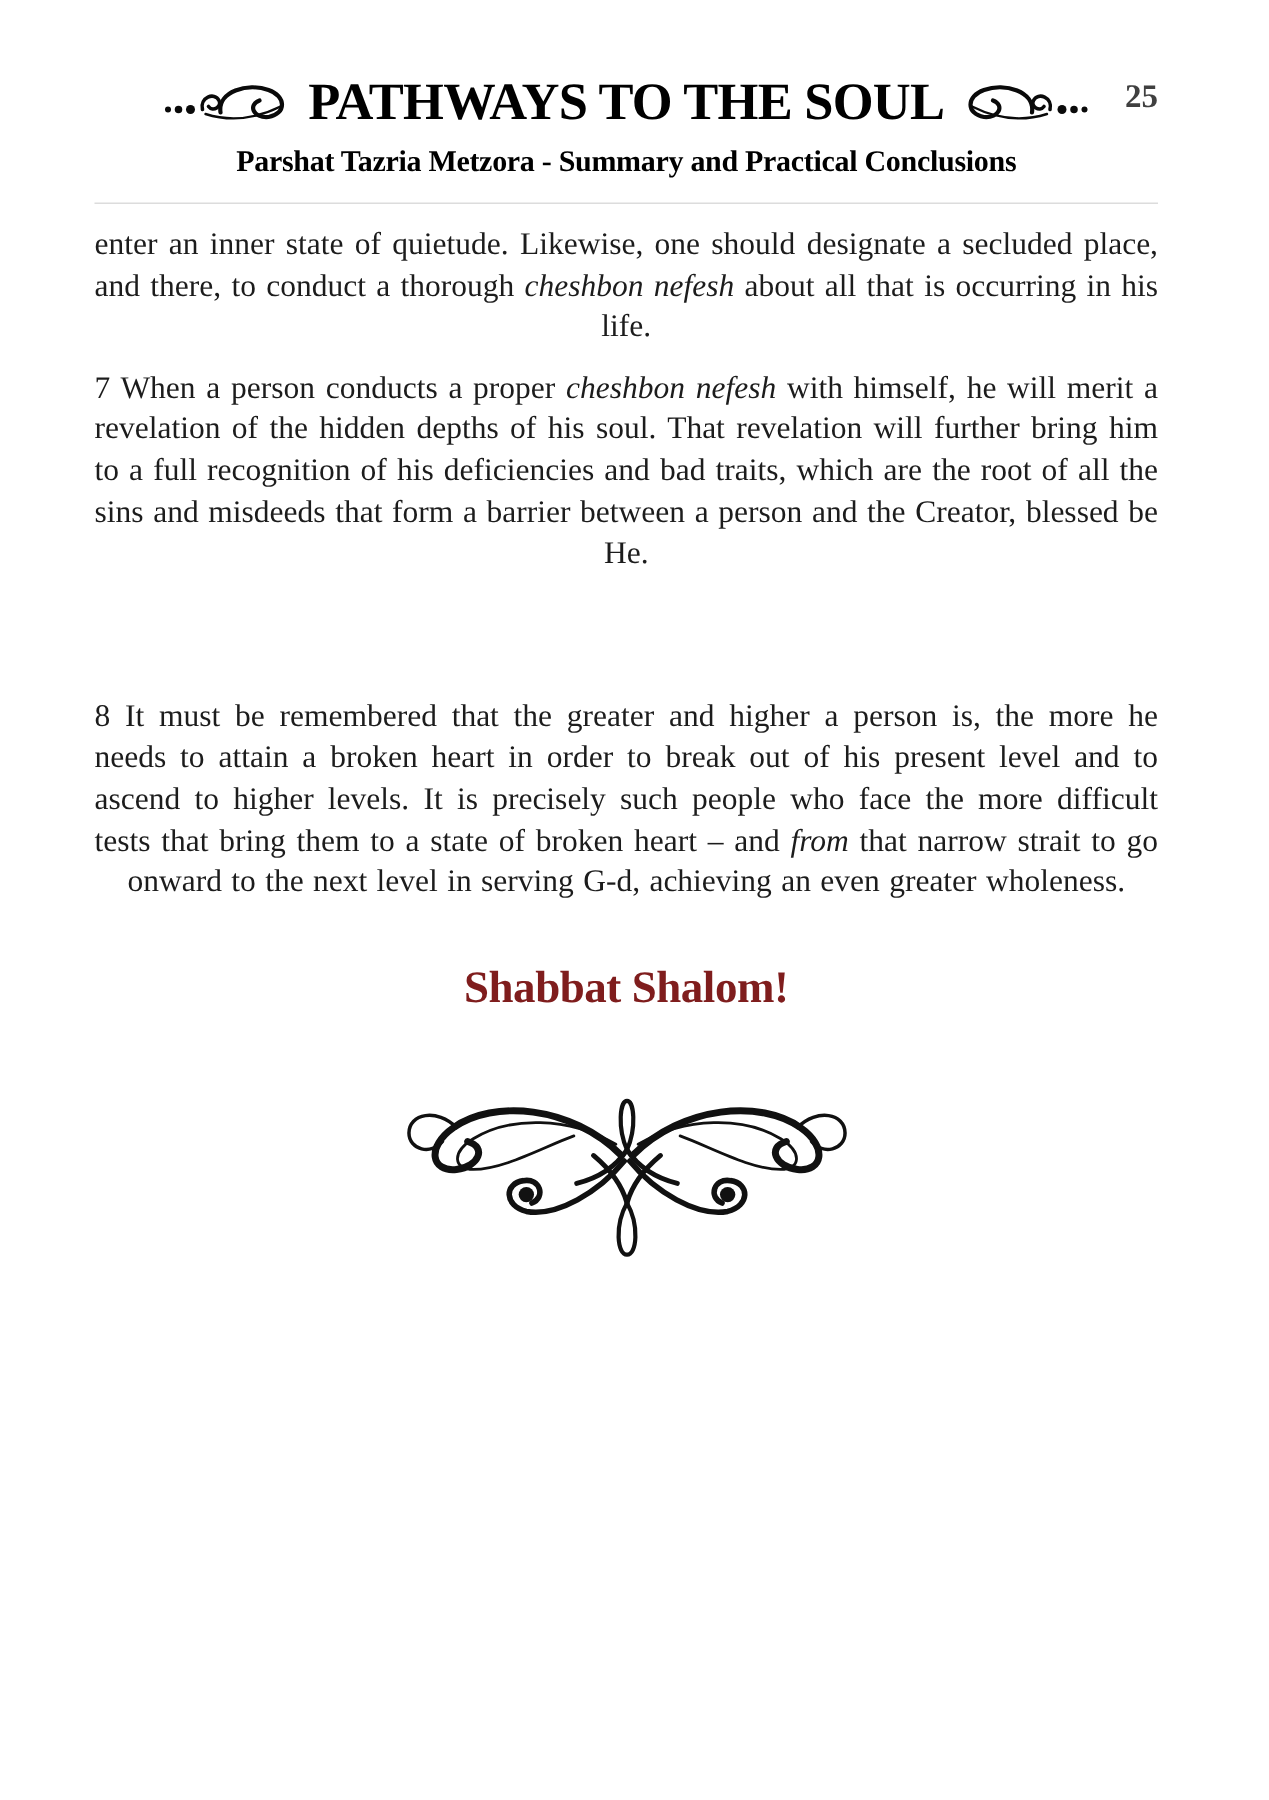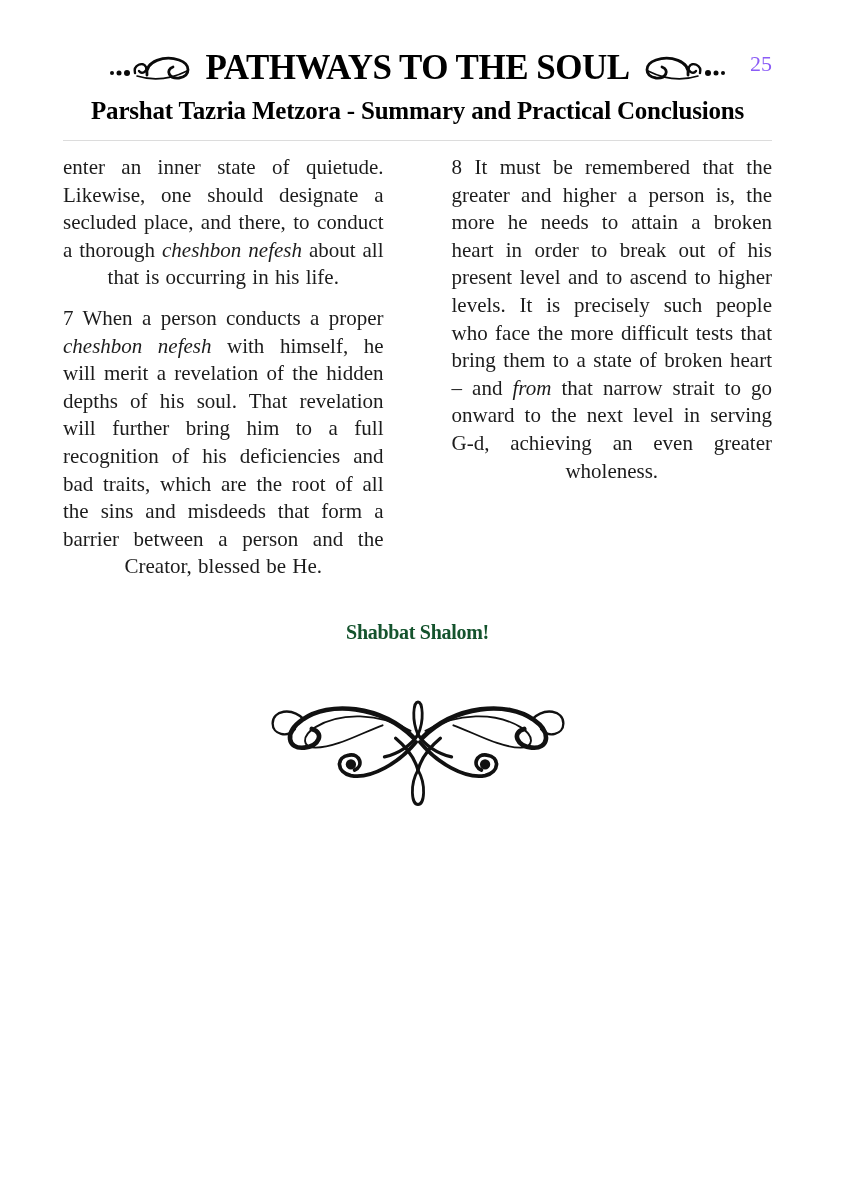--- a/index.html
+++ b/index.html
@@ -17,38 +17,38 @@
   .title-row {
     position: relative; display: flex; align-items: center;
     justify-content: center; gap: 10px; height: 46px;
   }
   .page-title {
     font-size: 35px; font-weight: bold; letter-spacing: -0.5px;
     margin: 0; color: #000; white-space: nowrap; line-height: 1;
   }
   .page-number {
     position: absolute; right: 0; top: 7px;
-    font-size: 22px; font-weight: normal; color: #8b5cf6;
+    font-size: 22px; font-weight: bold; color: #404040;
   }
   .page-subtitle {
-    text-align: center; font-size: 25px; font-weight: bold;
+    text-align: center; font-size: 20px; font-weight: bold;
     margin: 7px 0 0; color: #000; letter-spacing: -0.2px;
   }
   .flourish svg { display: block; }
-  .columns { display: flex; gap: 68px; margin-top: 13px; }
+  .columns { display: flex; gap: 68px; margin-top: 13px; flex-direction: column; }
   .col { flex: 1; font-size: 21px; line-height: 27.6px; }
   .body-para {
     margin: 0 0 13px; text-align: justify; text-align-last: center;
     word-spacing: 1px;
   }
   .body-para.cont { text-align-last: justify; margin-bottom: 0; }
   .body-para em { font-style: italic; }
   .closing-heading {
-    text-align: center; font-size: 20px; font-weight: bold;
-    margin: 27px 0 0; color: #14532d; letter-spacing: -0.3px;
+    text-align: center; font-size: 30px; font-weight: bold;
+    margin: 27px 0 0; color: #7f1d1d; letter-spacing: -0.3px;
   }
   .divider { width: 336px; margin: 44px auto 0; }
   .divider svg { display: block; width: 100%; height: auto; }
 </style>
 </head>
 <body>
 
 <div class="page">
 
   <header>

